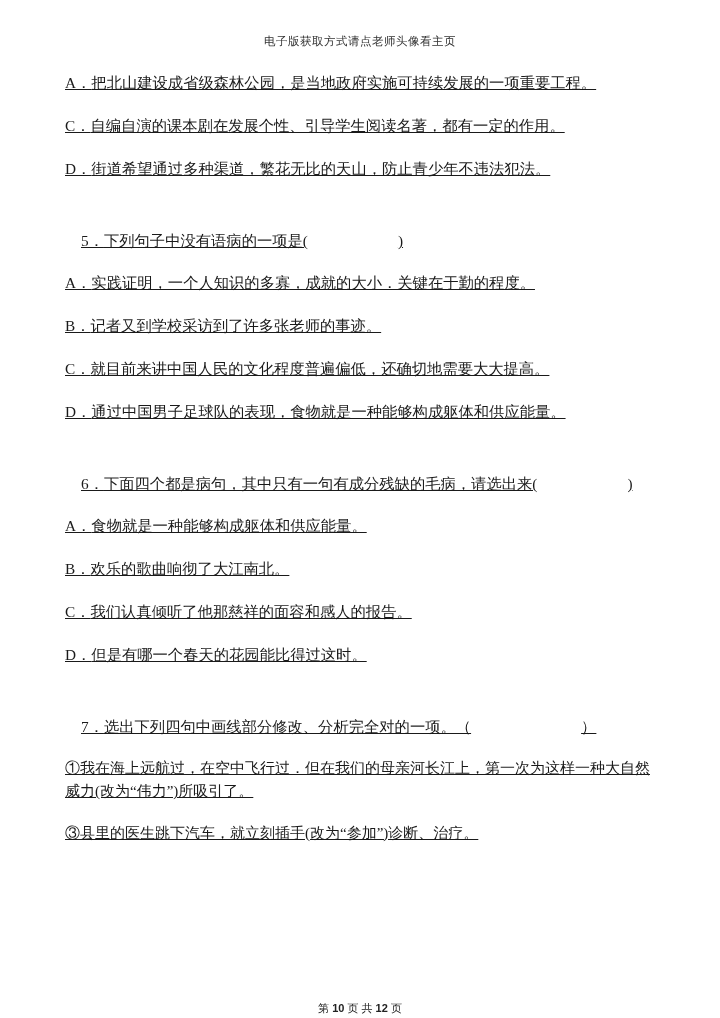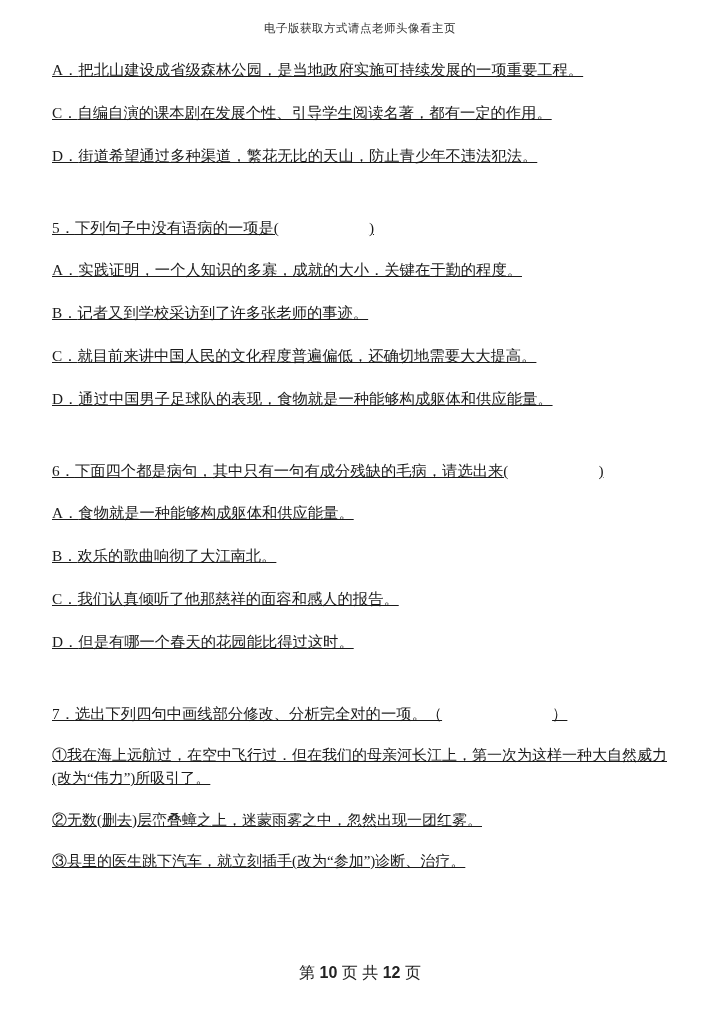--- a/index.html
+++ b/index.html
@@ -12,21 +12,21 @@
     height: 1018px;
     font-family: "Liberation Serif", "DejaVu Serif", serif;
     color: #1a1a1a;
     position: relative;
     overflow: hidden;
   }
   .page {
     width: 720px;
     height: 1018px;
     box-sizing: border-box;
-    padding: 0;
+    padding: 13px;
     position: relative;
   }
   .header {
     text-align: center;
     font-size: 11.5px;
     color: #333;
     padding-top: 21px;
     letter-spacing: 0.5px;
     font-family: "Liberation Sans", "DejaVu Sans", sans-serif;
   }
@@ -38,41 +38,42 @@
   .opt {
     padding: 11px 0 11px 0;
     font-size: 15.3px;
   }
   .opt .mk {
     font-family: "Liberation Serif", serif;
   }
   .qline {
     font-size: 15.3px;
     padding: 10px 0;
+    margin-left: 16px;
   }
   .spacer-lg { height: 30px; }
   .q-num {
     font-family: "Liberation Serif", serif;
   }
   .blank-paren {
     letter-spacing: 0;
   }
   .u { text-decoration: underline; }
   .sub-item {
     font-size: 15px;
     padding: 9px 0 9px 0;
     line-height: 1.55;
   }
   .footer {
     position: absolute;
-    bottom: 34px;
+    bottom: 2px;
     left: 0;
     width: 720px;
     text-align: center;
-    font-size: 16px;
+    font-size: 11px;
     color: #222;
     font-family: "Liberation Sans", "DejaVu Sans", sans-serif;
   }
   .footer b { font-weight: bold; }
   .wide-gap { display: inline-block; width: 90px; }
   .wide-gap2 { display: inline-block; width: 110px; }
 </style>
 </head>
 <body>
 
@@ -131,23 +132,20 @@
     <div class="spacer-lg"></div>
 
     <div class="qline">
       <span class="q-num">7．</span><span>选出下列四句中画线部分修改、分析完全对的一项。（</span><span class="wide-gap2"></span><span class="blank-paren">）</span>
     </div>
 
     <div class="sub-item">
       <span>①</span><span>我在海上远航过，在空中飞行过．但在我们的母亲河长江上，第一次为这样一种大自然</span><span class="u">威力</span><span>(改为“伟力”)所吸引了。</span>
     </div>
 
-    <div class="sub-item">
-      <span>②</span><span></span><span class="u">无数</span><span>(删去)层峦叠蟑之上，迷蒙雨雾之中，忽然出现一团红雾。</span>
-    </div>
 
     <div class="sub-item">
       <span>③</span><span>县里的医生跳下汽车，就立刻</span><span class="u">插手</span><span>(改为“参加”)诊断、治疗。</span>
     </div>
 
 
   </div>
 
   <div class="footer">
     <span>第</span>

